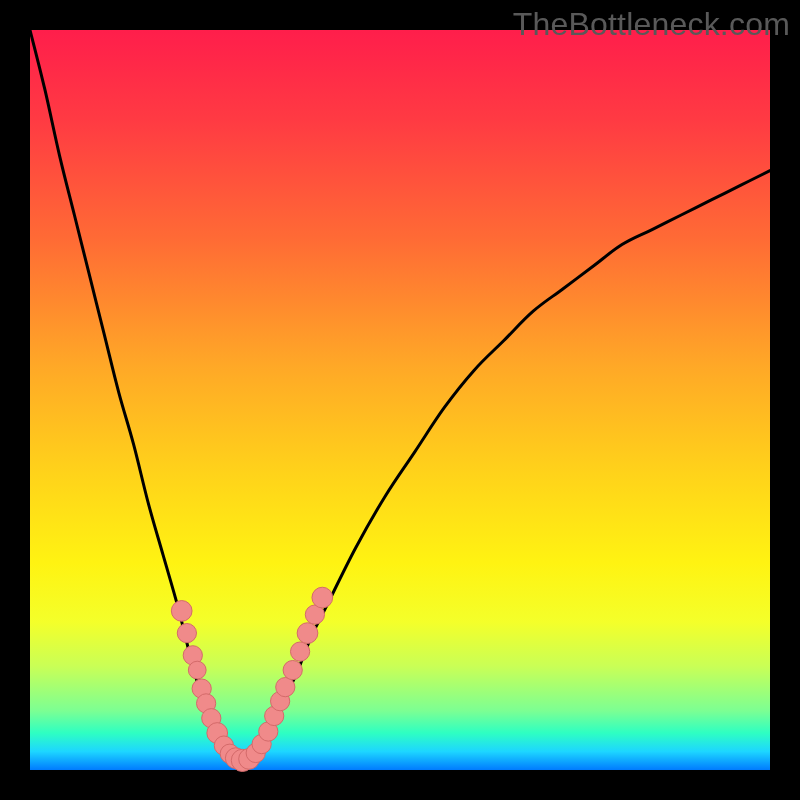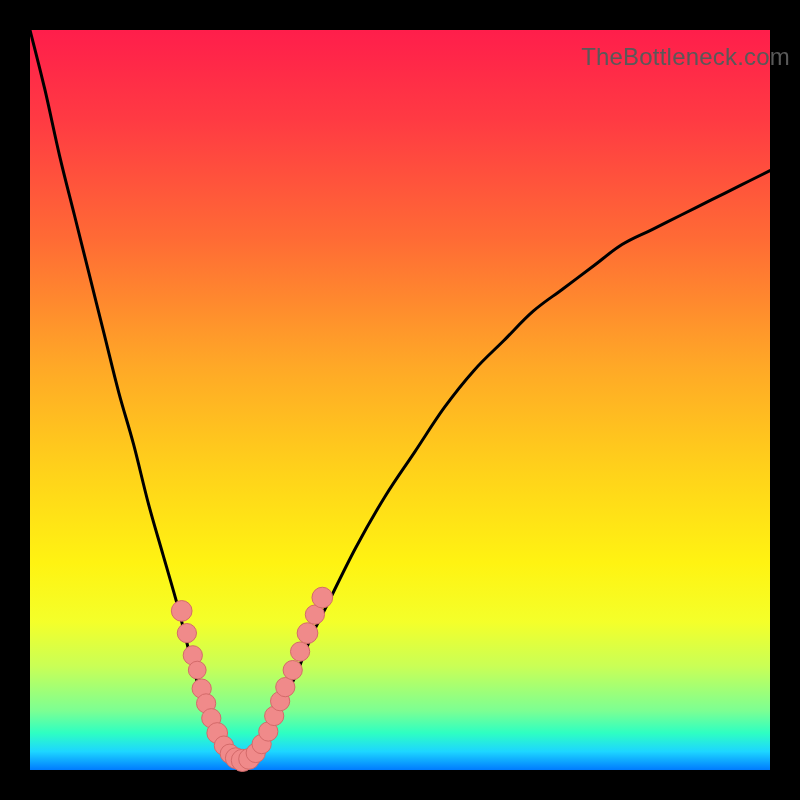--- a/index.html
+++ b/index.html
@@ -37,26 +37,25 @@
       #2effc2 95%,
       #1dd6ff 97.5%,
       #007bff 100%
     );
   }
   .watermark {
     position: absolute;
     top: 6px;
     right: 10px;
     color: #595959;
-    font-size: 24px;
+    font-size: 32px;
     font-weight: 500;
     letter-spacing: 0.2px;
     pointer-events: none;
     user-select: none;
-    margin-top: 37px;
   }
   svg.curves {
     position: absolute;
     left: 0;
     top: 0;
     width: 740px;
     height: 740px;
     overflow: visible;
   }
 </style>

